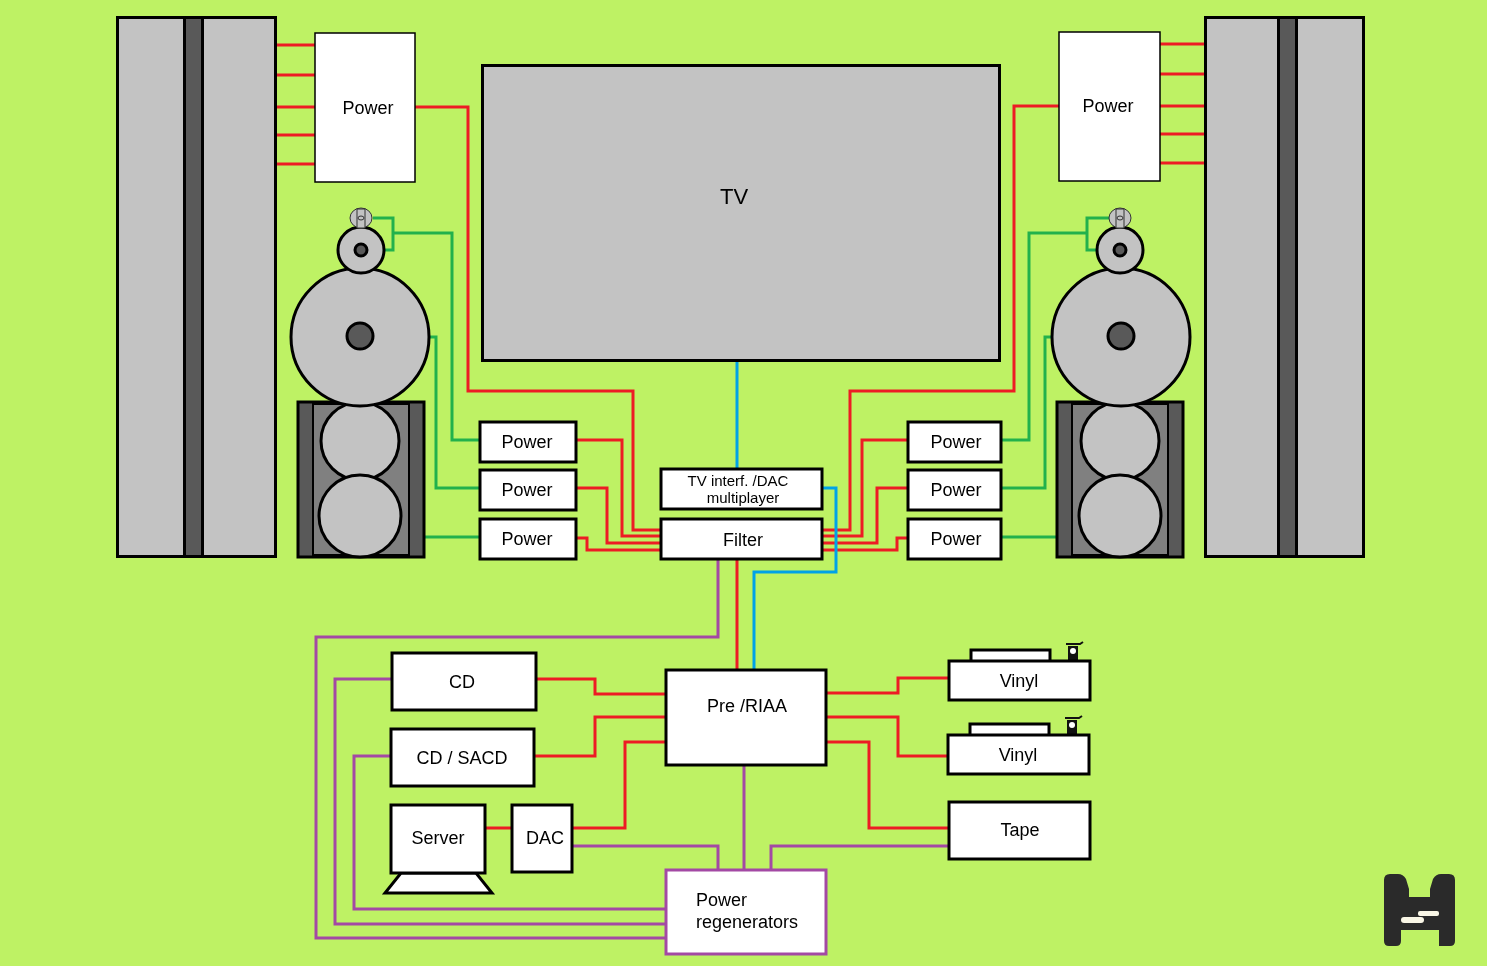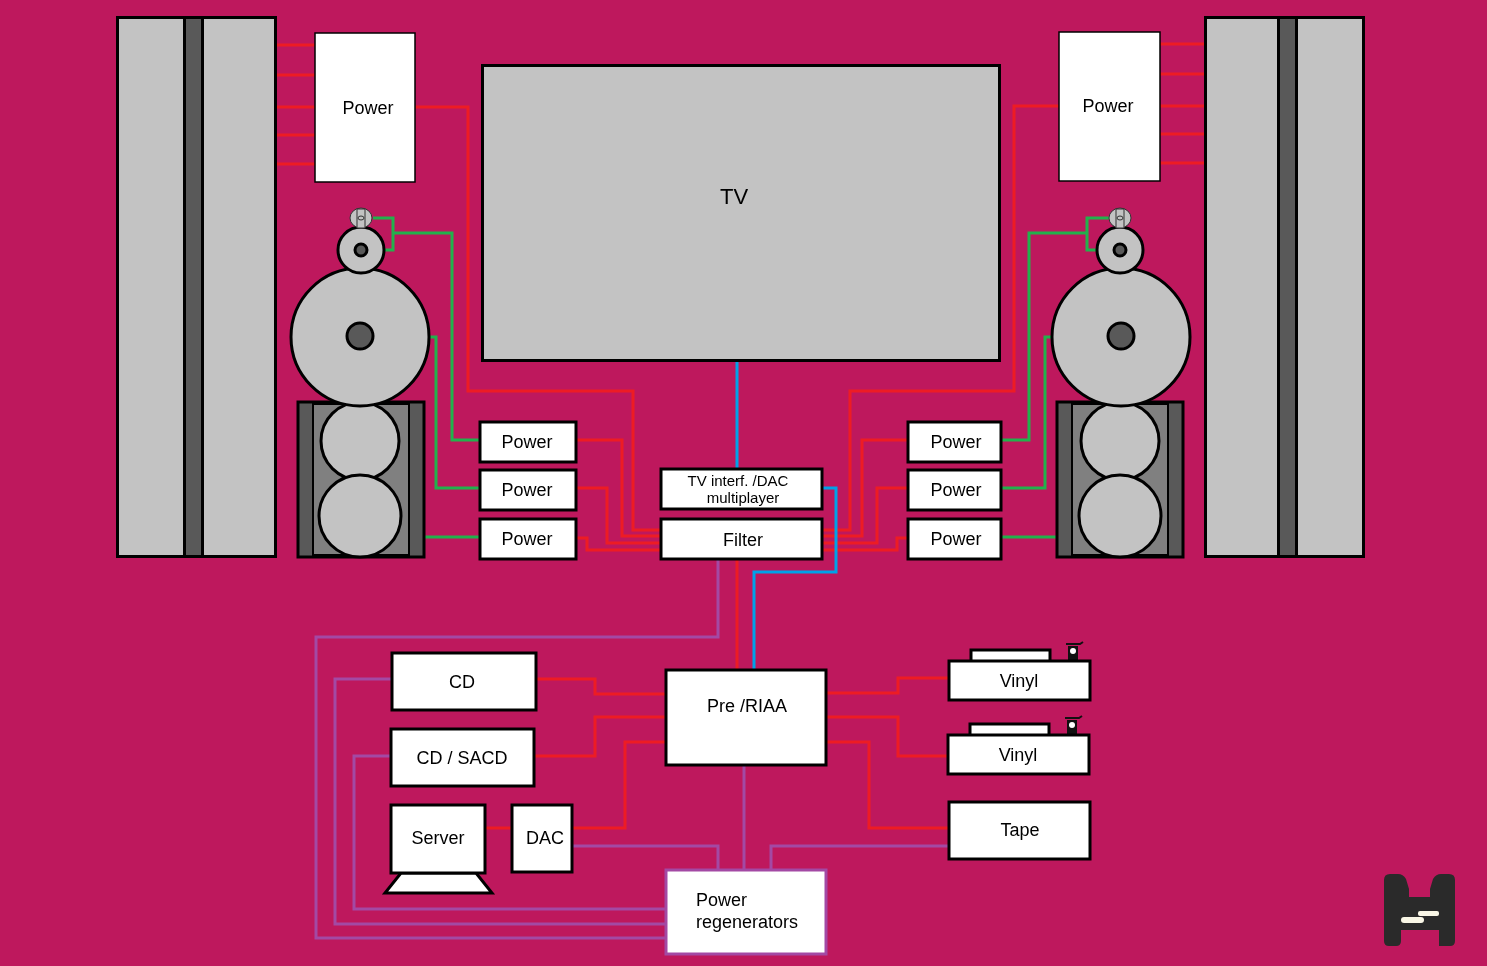--- a/index.html
+++ b/index.html
@@ -1,16 +1,16 @@
 <!DOCTYPE html>
 <html><head>
 <meta charset="utf-8">
 <style>
   html, body { margin:0; padding:0; background:#f9f6e6; }
-  #stage { position:relative; width:1487px; height:966px; overflow:hidden; background:#be185d; }
+  #stage { position:relative; width:1487px; height:966px; overflow:hidden; background:#bef264; }
   svg { position:absolute; left:0; top:0; }
   svg text { font-family:"Liberation Sans", sans-serif; fill:#000; }
   .lbl { font-size:18px; }
   .lbl-sm { font-size:15px; }
   .lbl-tv { font-size:22px; }
   .box { fill:#ffffff; stroke:#000; stroke-width:3; }
   .box-thin { fill:#ffffff; stroke:#000; stroke-width:1.5; }
   .grey { fill:#c3c3c3; stroke:#000; stroke-width:3; }
   .dark { fill:#595959; stroke:#000; stroke-width:3; }
   .wire { fill:none; stroke-width:3; }

